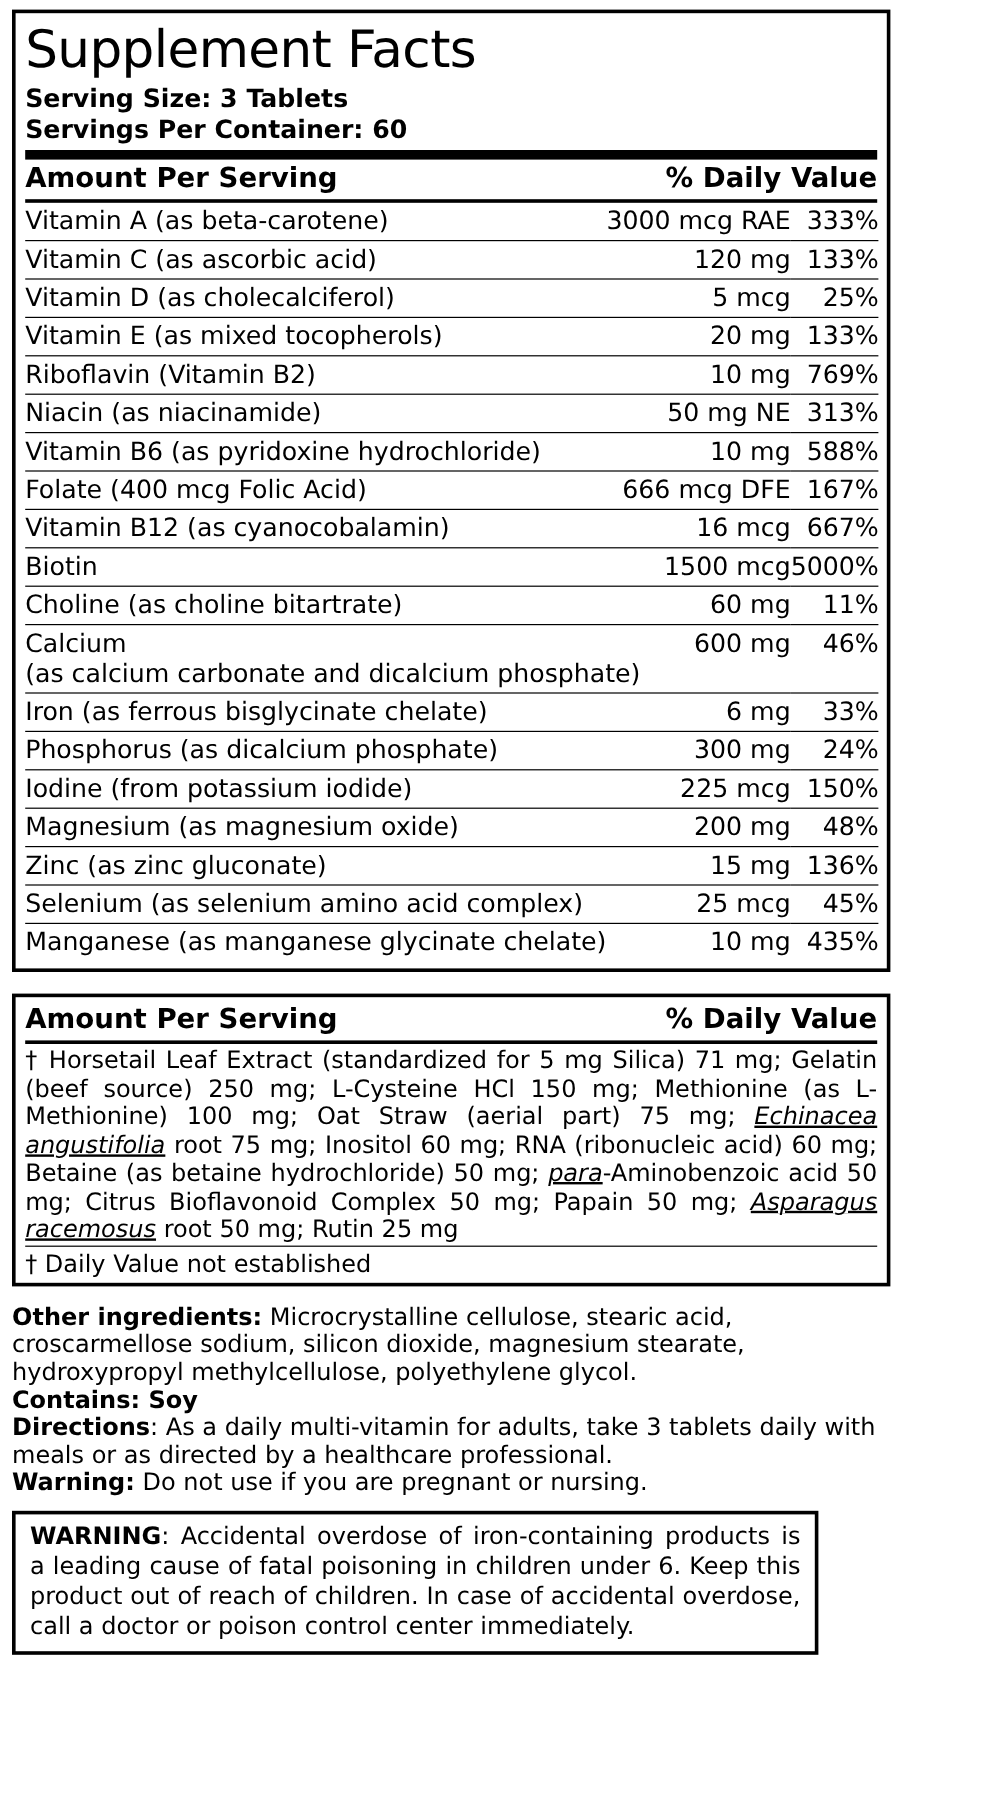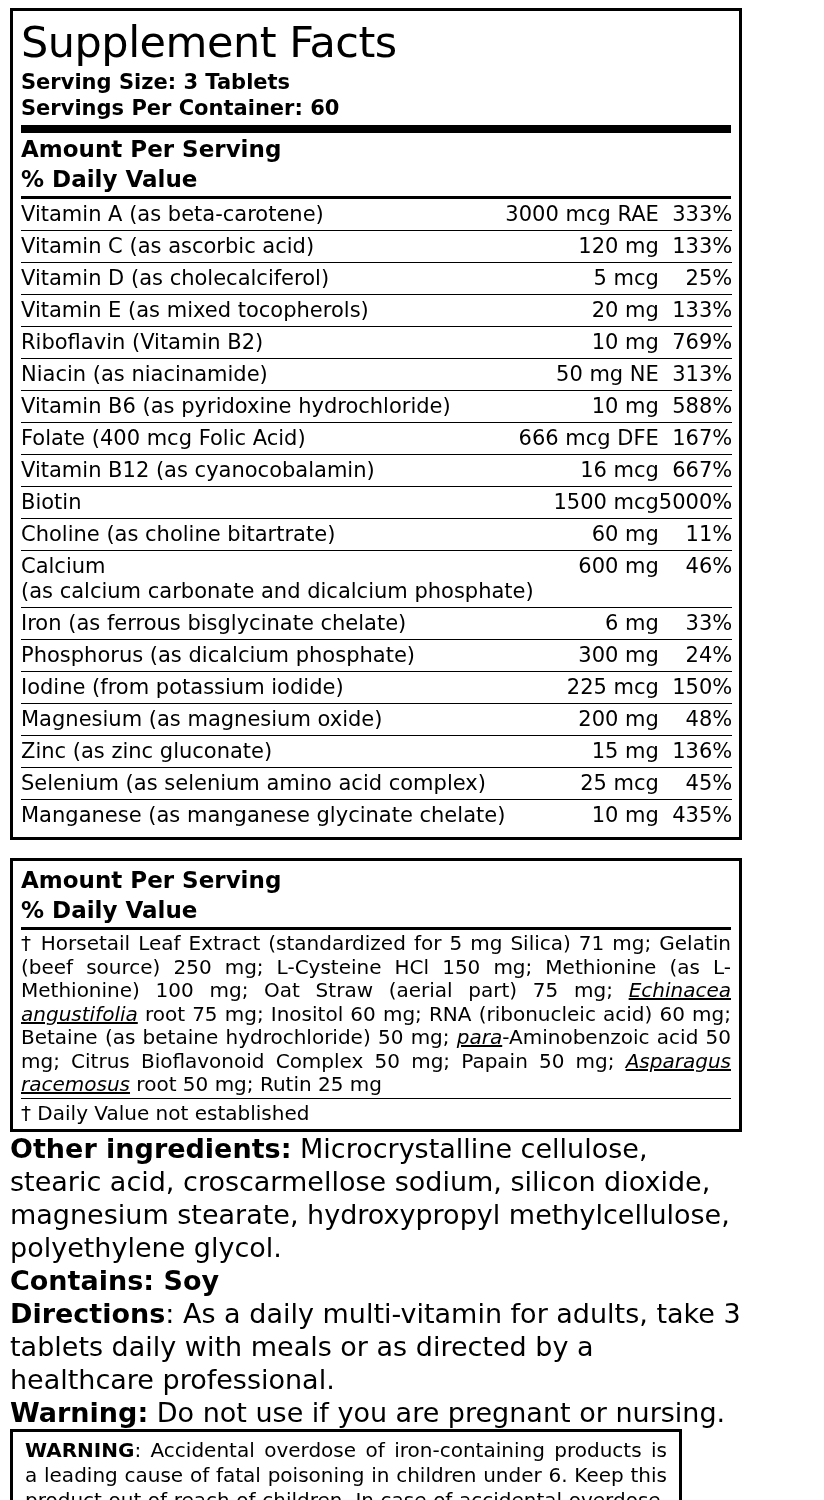--- a/index.html
+++ b/index.html
@@ -51,21 +51,20 @@
     border-bottom: 1.5px solid #000;
   }
   .hdr-row {
     display: flex;
     justify-content: space-between;
     align-items: baseline;
     font-size: 23px;
     line-height: 30px;
     font-weight: 700;
     padding: 1px 0 2px 0;
-    flex-direction: column;
   }
   table.facts {
     width: 100%;
     border-collapse: collapse;
     font-size: 21px;
     line-height: 25px;
   }
   table.facts td {
     padding: 3px 0 3px 0;
     border-bottom: 1.5px solid #000;
@@ -99,30 +98,31 @@
   }
   .blend-text i { font-style: italic; text-decoration: underline; }
   .dagger-note {
     font-size: 20px;
     line-height: 24px;
     padding-top: 2px;
   }
 
   
   .other {
-    font-size: 27px;
-    line-height: 33px;
-    margin-top: 0;
+    font-size: 20px;
+    line-height: 23px;
+    margin-top: 14px;
   }
   .other p { margin: 0; }
   .other b { font-weight: 700; }
 
   .warnbox {
     border: 3px solid #000;
     box-sizing: border-box;
+    margin-top: 12px;
     padding: 6px 12px 8px 12px;
     font-size: 20px;
     line-height: 25px;
     text-align: justify;
     width: 672px;
   }
   .warnbox b { font-weight: 700; }
 </style>
 </head>
 <body>

